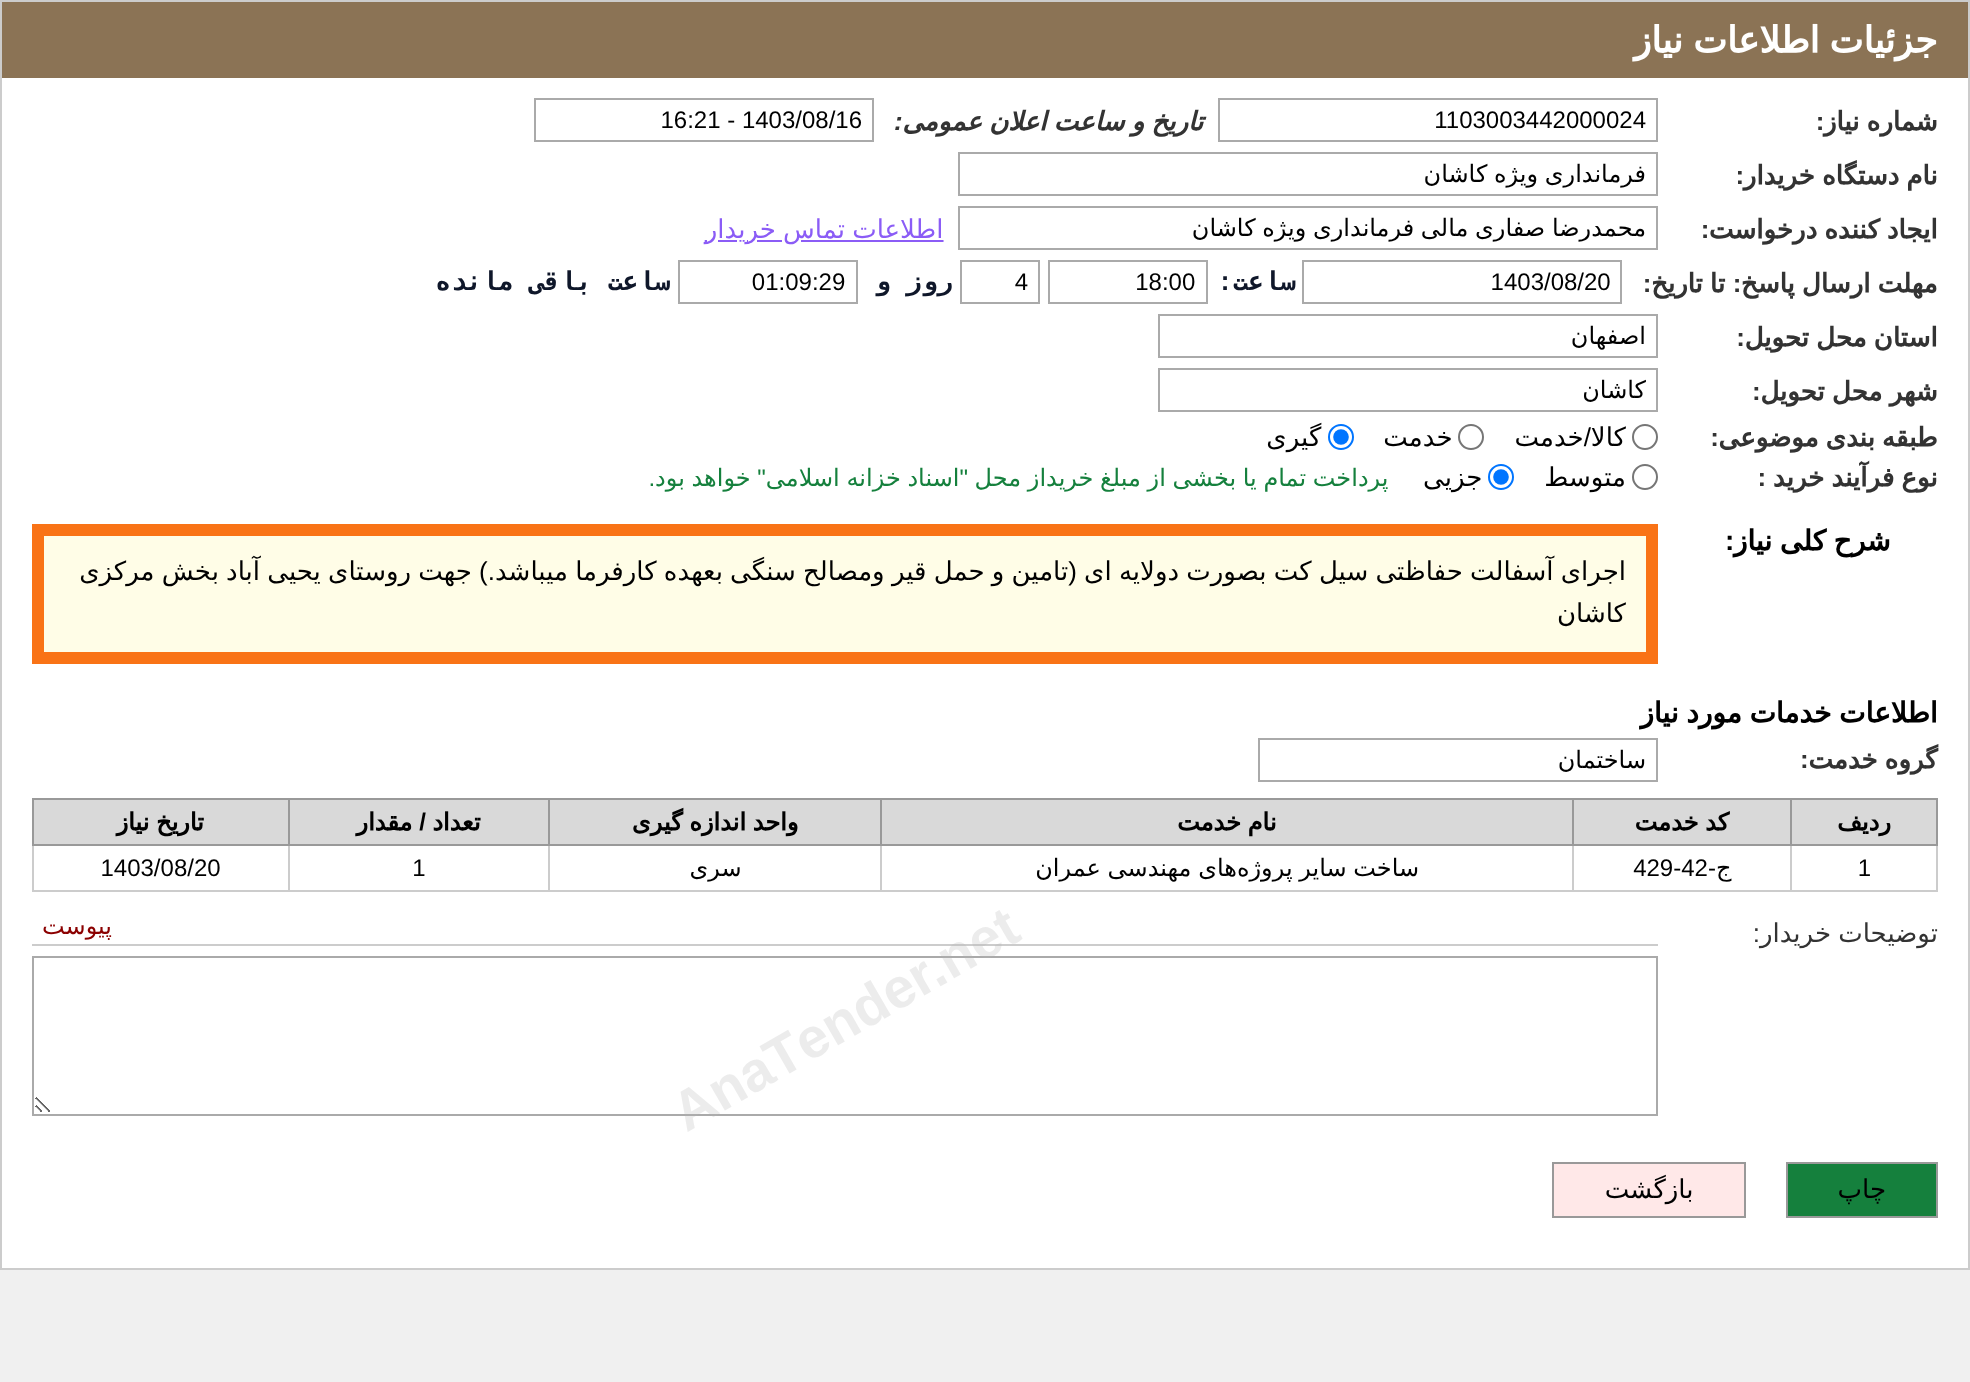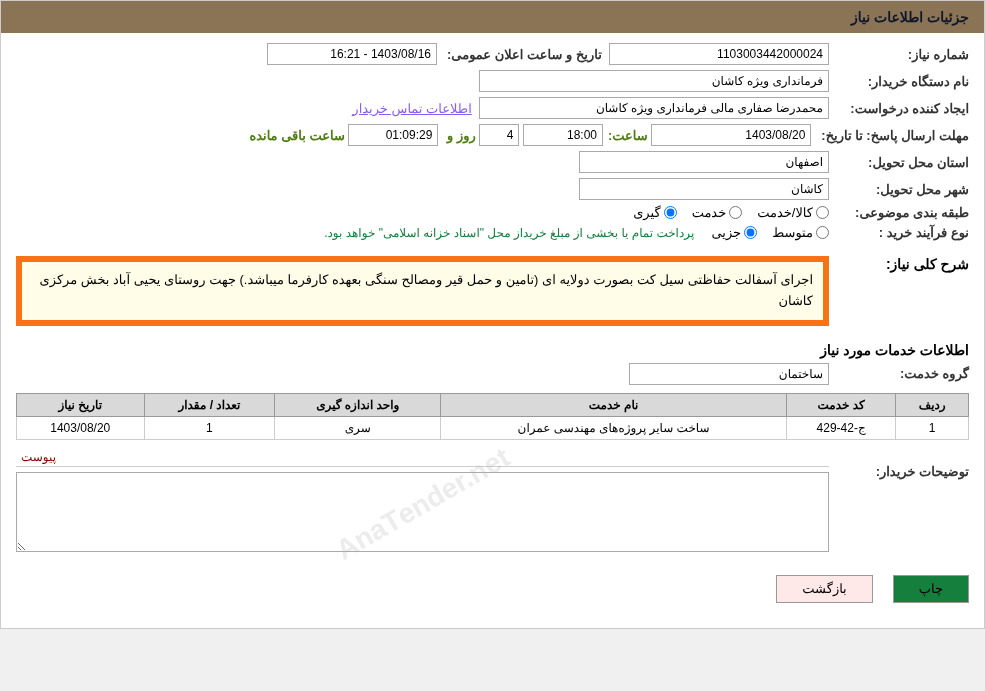--- a/index.html
+++ b/index.html
@@ -10,24 +10,24 @@
       direction: rtl;
     }
     .page-wrapper {
       max-width: 985px;
       margin: 0 auto;
       background: #fff;
       border: 1px solid #ccc;
     }
     .header-bar {
       background: #8B7355;
-      color: #0f172a;
+      color: #ffffff;
       text-align: left;
       padding: 8px 15px;
-      font-size: 14px;
+      font-size: 18px;
       font-weight: bold;
       direction: rtl;
       text-align: right;
     }
     .content {
       padding: 10px 15px;
       direction: rtl;
     }
     .form-row {
       display: flex;
@@ -37,25 +37,26 @@
     }
     .label {
       color: #333;
       font-weight: bold;
       white-space: nowrap;
       min-width: 140px;
       text-align: right;
       padding-left: 10px;
     }
     .label-small {
-      color: #4d7c0f;
+      color: #0f172a;
       font-weight: bold;
       white-space: nowrap;
       text-align: right;
       padding-left: 5px;
+      font-family: Liberation Mono, monospace;
     }
     .input-field {
       border: 1px solid #aaa;
       background: #fff;
       padding: 2px 5px;
       height: 22px;
       font-family: Tahoma, Arial, sans-serif;
       font-size: 12px;
       direction: rtl;
     }
@@ -123,22 +124,22 @@
     .comment-box {
       border: 1px solid #aaa;
       width: 100%;
       height: 80px;
       margin: 5px 0;
       resize: vertical;
       font-family: Tahoma;
       font-size: 12px;
     }
     .comment-label {
-      font-weight: bold;
-      margin-top: 16px;
+      font-weight: normal;
+      margin-top: 5px;
       color: #333;
     }
     .button-row {
       display: flex;
       justify-content: flex-end;
       gap: 20px;
       margin: 15px 0;
       direction: ltr;
     }
     .btn {
@@ -194,21 +195,21 @@
   <div class="header-bar">
     <span>جزئیات اطلاعات نیاز</span>
   </div>
 
   <div class="content">
 
     <div class="form-row">
       <span class="label">شماره نیاز:</span>
       <input class="input-field input-wide" type="text" readonly="" style="width: 220px; background: rgb(255, 255, 255);" value="1103003442000024">
       &nbsp;&nbsp;
-      <span class="label" style="min-width:auto;">تاریخ و ساعت اعلان عمومی:</span>
+      <span class="label" style="min-width:auto;font-style:italic;">تاریخ و ساعت اعلان عمومی:</span>
       <input class="input-field" type="text" readonly="" style="width: 170px;" value="1403/08/16 - 16:21">
     </div>
 
     <div class="form-row">
       <span class="label">نام دستگاه خریدار:</span>
       <input class="input-field" type="text" readonly="" style="width: 350px;" value="فرمانداری ویژه کاشان">
     </div>
 
     <div class="form-row">
       <span class="label">ایجاد کننده درخواست:</span>
@@ -271,21 +272,21 @@
         <label class="radio-item">
           <input type="radio" name="process" checked="" style=""> 
             <span>جزیی</span>
         </label>
       </div>
       &nbsp;&nbsp;
       <span class="process-note">پرداخت تمام یا بخشی از مبلغ خریداز محل "اسناد خزانه اسلامی" خواهد بود.</span>
     </div>
 
     <div class="form-row" style="align-items:flex-start; margin-top:8px;">
-      <span class="label section-title" style="font-size:14px;">شرح کلی نیاز:</span>
+      <span class="label section-title" style="font-size:14px;text-align:center;">شرح کلی نیاز:</span>
       <div class="description-box" style="flex:1;">اجرای آسفالت حفاظتی سیل کت بصورت دولایه ای (تامین و حمل قیر ومصالح سنگی بعهده کارفرما میباشد.) جهت روستای یحیی آباد بخش مرکزی کاشان</div>
     </div>
 
     <div class="section-title">اطلاعات خدمات مورد نیاز</div>
 
     <div class="group-row">
       <span class="label">گروه خدمت:</span>
       <input class="input-field" type="text" readonly="" style="width: 200px;" value="ساختمان">
     </div>
 

